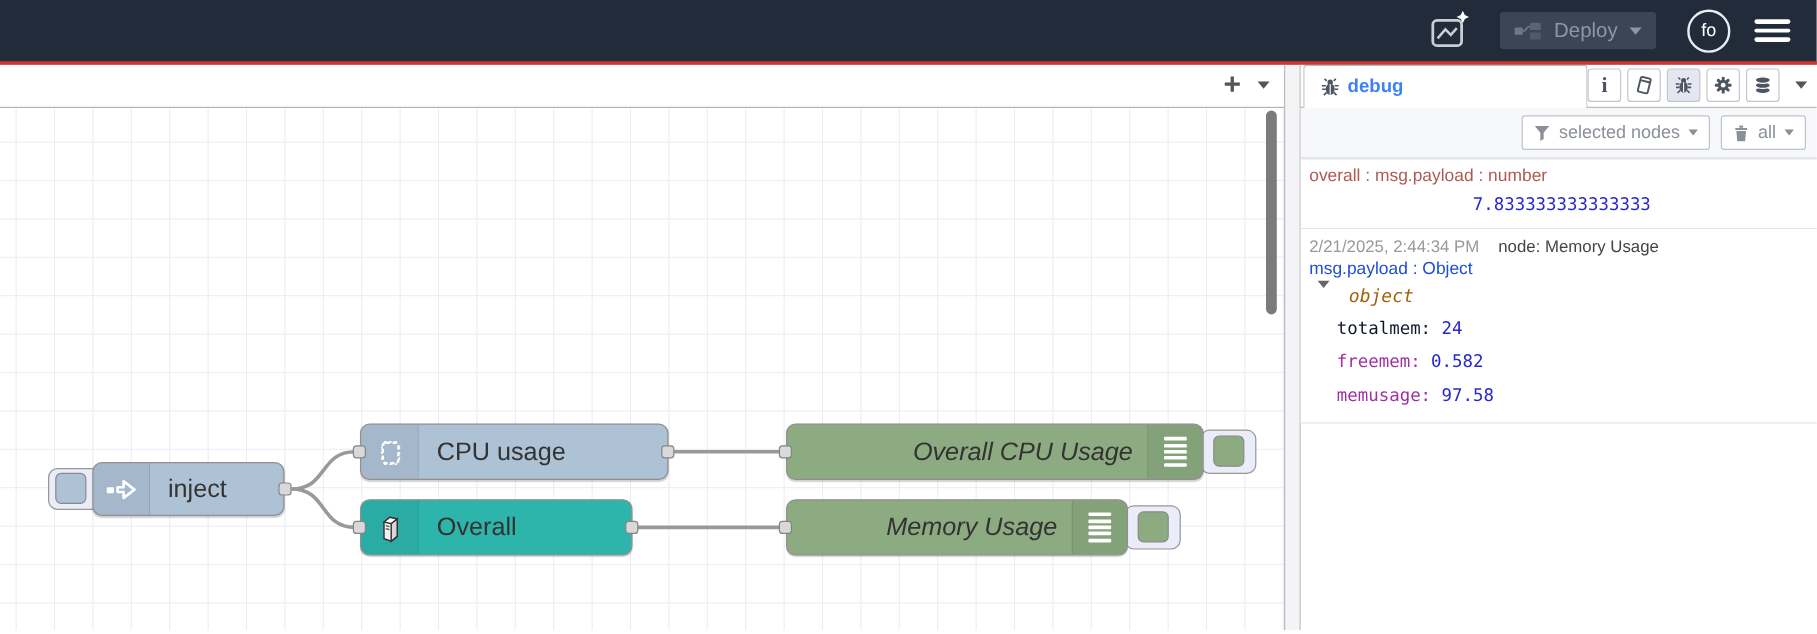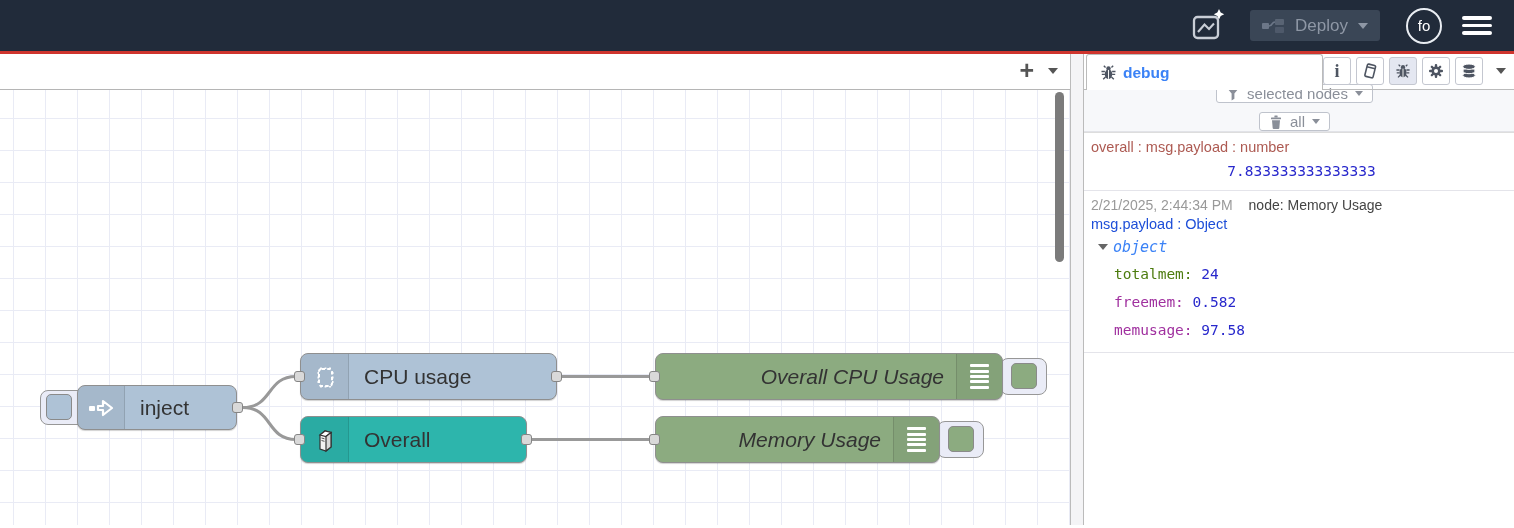--- a/index.html
+++ b/index.html
@@ -64,35 +64,35 @@
     border-bottom:none; border-radius:3px 3px 0 0; display:flex; align-items:center; gap:6px;
     padding-left:13px; font-size:15.5px; font-weight:700; color:#3b82f6; position:relative; top:1px; cursor:pointer; }
   #sb-tools { margin-left:auto; display:flex; align-items:center; gap:5px; padding-right:8px; height:36px; }
   .tool-btn { width:28px; height:28px; border:1px solid #c4c7d0; border-radius:3px; background:#fff;
     display:flex; align-items:center; justify-content:center; cursor:pointer; }
   .tool-btn.active { background:#e4e7f1; }
   .info-i { font-family:"Liberation Serif", serif; font-weight:700; font-size:18px; color:#4e5562; }
   #sb-caret { margin-left:8px; border-top-color:#555; cursor:pointer; }
 
   #sb-filter { height:42px; background:#f7f8fa; border-bottom:1px solid #e2e3e8;
-    display:flex; align-items:center; justify-content:flex-end; gap:9px; padding-right:9px;flex-direction:column; }
+    display:flex; align-items:center; justify-content:flex-end; gap:9px; padding-right:9px; }
   .filter-btn { height:29px; border:1px solid #bfc3cc; border-radius:3px; background:#fff;
     color:#8a8f99; font-size:15px; display:flex; align-items:center; gap:7px; padding:0 9px; cursor:pointer; }
   .filter-btn .caret { border-top-color:#8a8f99; border-left-width:4.5px; border-right-width:4.5px; border-top-width:5.5px; }
 
   #msg-list { border-top:1px solid #ddd; }
   .msg { background:#fff; border-bottom:1px solid #e4e4ea; padding:5px 7px 8px 7px; }
   .msg-head { font-size:14px; line-height:19px; }
   .ts { color:#999; }
   .src { color:#444; margin-left:12px; }
   .msg-prop { font-size:14.5px; line-height:19px; }
   .msg-val { font-family:"DejaVu Sans Mono", monospace; font-size:14.5px; line-height:22px;
     padding-left:5px; margin-top:3px; }
-  .tree-obj { display:flex; align-items:center; gap:5px; padding-left:7px; line-height:26px;
-    font-family:"DejaVu Sans Mono", monospace; font-size:15px; font-style:italic; color:#3b82f6; cursor:pointer; }
+  .tree-obj { display:flex; align-items:flex-start; gap:16px; padding-left:7px; line-height:26px;
+    font-family:"DejaVu Sans Mono", monospace; font-size:15px; font-style:italic; color:#a16207; cursor:pointer; }
   .tree-caret { width:0; height:0; border-left:5px solid transparent; border-right:5px solid transparent;
     border-top:6px solid #666; }
   .tree-row { font-family:"DejaVu Sans Mono", monospace; font-size:14.5px; line-height:28px; padding-left:23px; }
   .k::after { content:": "; }
 
   svg { display:block; }
 </style>
 </head>
 <body>
 
@@ -314,21 +314,21 @@
         <div class="msg-head">
           <span class="ts" style="color: rgb(153, 153, 153);">2/21/2025, 2:44:34 PM</span>
           <span class="src">node: Memory Usage</span>
         </div>
         <div class="msg-prop" style="color: #1d4ed8;">msg.payload : Object</div>
         <div class="tree-obj">
           <span class="tree-caret"></span>
           <span>object</span>
         </div>
         <div class="tree-row">
-          <span class="k" style="color: #4d7c0f;">totalmem</span><span class="v" style="color: rgb(40, 40, 204);">24</span>
+          <span class="k" style="color: #0f172a;">totalmem</span><span class="v" style="color: rgb(40, 40, 204);">24</span>
         </div>
         <div class="tree-row">
           <span class="k" style="color: rgb(160, 48, 159);">freemem</span><span class="v" style="color: rgb(40, 40, 204);">0.582</span>
         </div>
         <div class="tree-row">
           <span class="k" style="color: rgb(160, 48, 159);">memusage</span><span class="v" style="color: rgb(40, 40, 204);">97.58</span>
         </div>
       </div>
     </div>
   </div>

